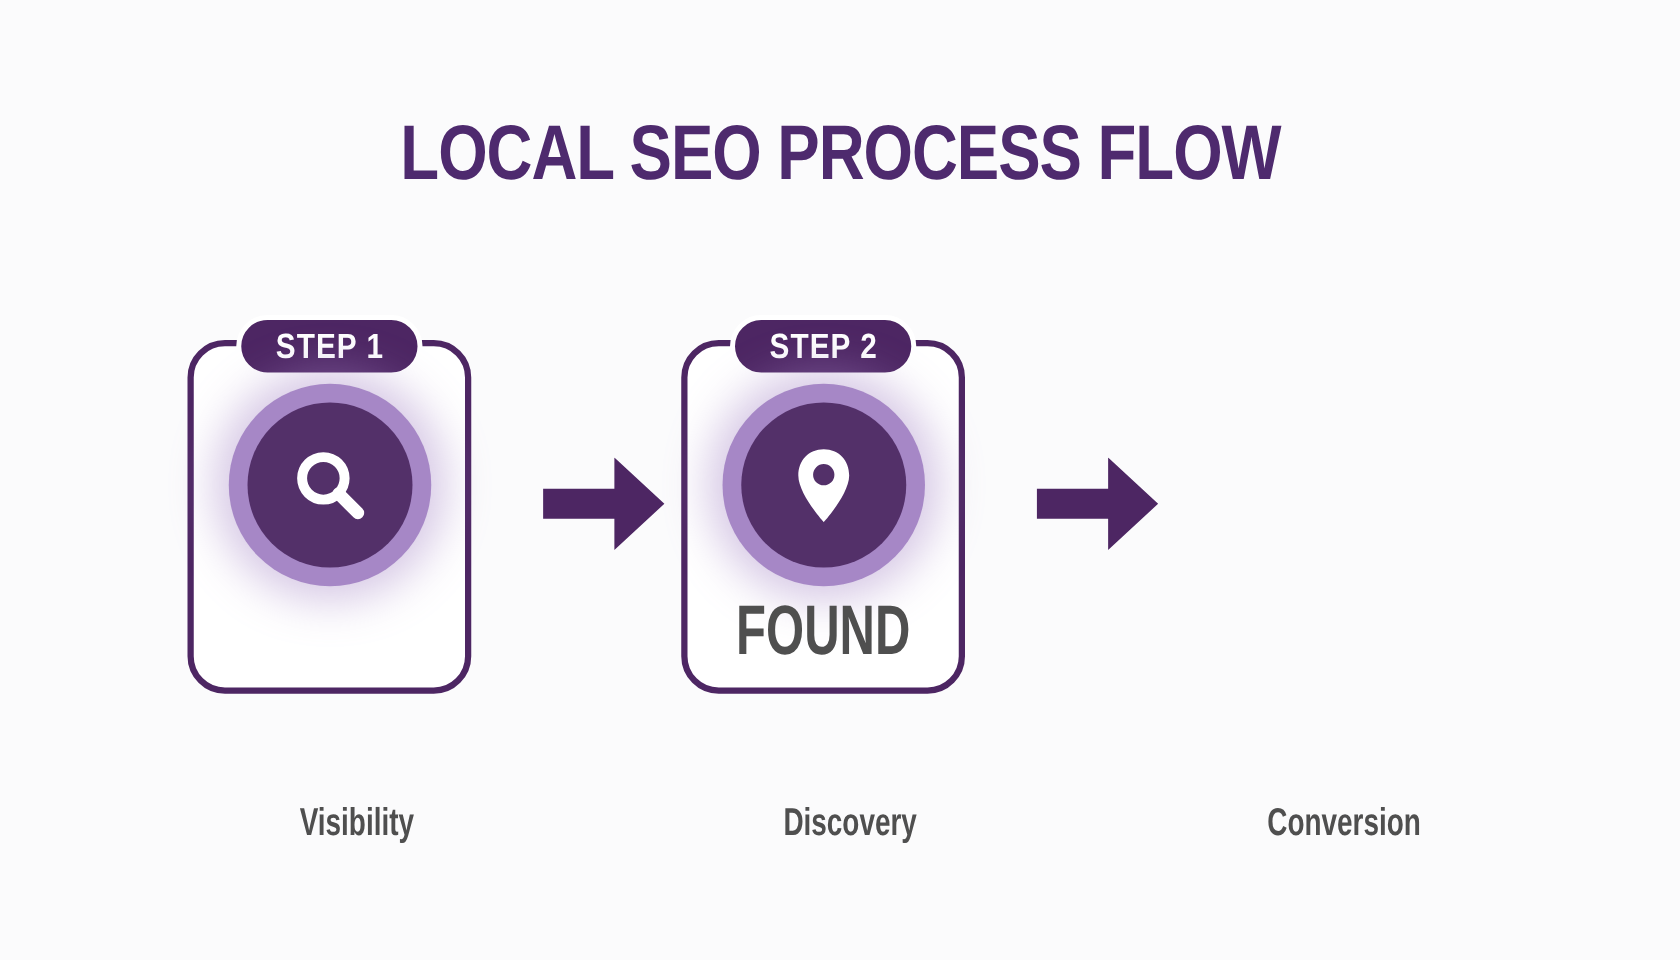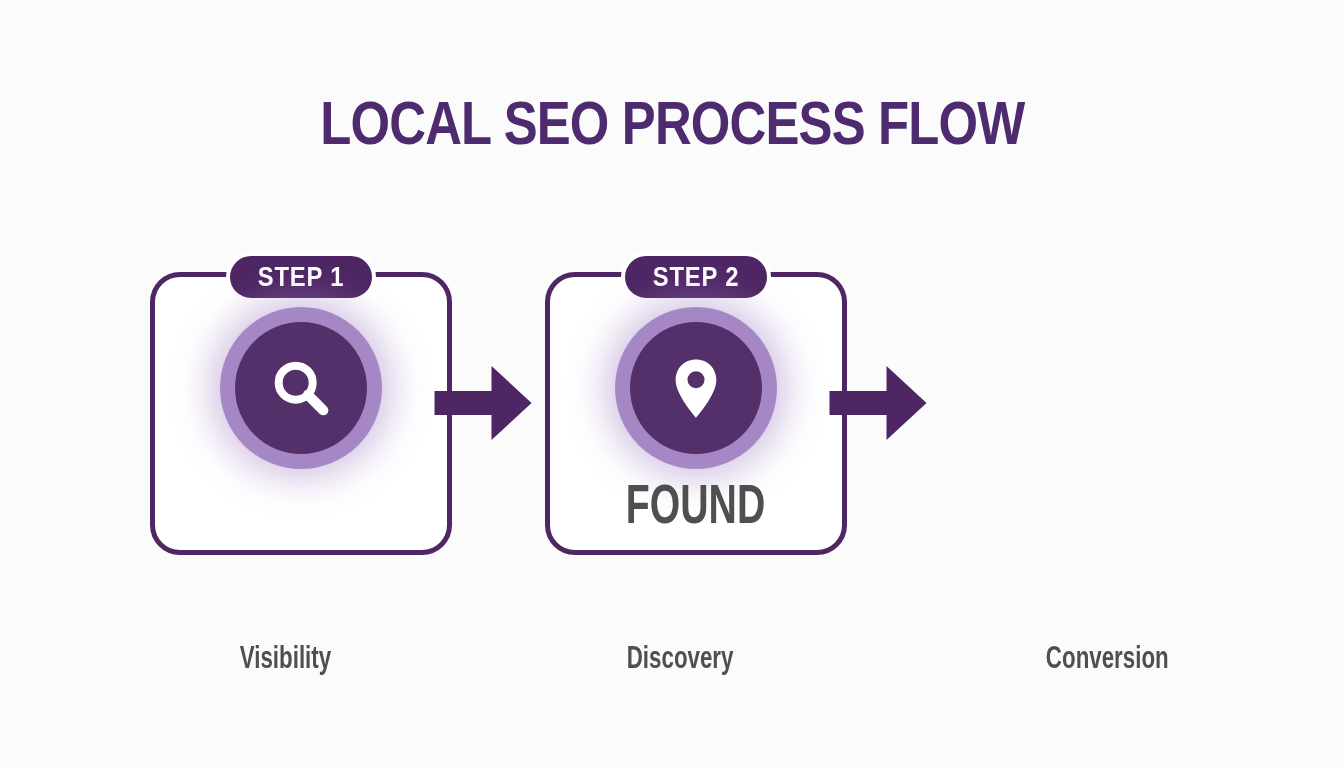--- a/index.html
+++ b/index.html
@@ -31,21 +31,21 @@
     font-weight: 700;
     line-height: 1;
     letter-spacing: -1px;
     color: var(--title-color, #4e2a6e);
   }
   .title .cond { --sx: 0.82; }
 
   .card {
     position: absolute;
     top: 272px;
-    width: 302px;
+    width: 227px;
     height: 283px;
     box-sizing: border-box;
     background: var(--card-bg, #ffffff);
     border: 5px solid var(--purple-dark, #4d2663);
     border-radius: 30px;
   }
   .card-1 { left: 150px; }
   .card-2 { left: 545px; }
   .card-3 { left: 940px; }
 
@@ -120,21 +120,21 @@
     top: 642px;
     width: 270px;
     text-align: center;
     font-size: 31px;
     font-weight: 700;
     line-height: 1;
     color: var(--gray-text, #4f4f4f);
   }
   .caption-1 { left: 150px; }
   .caption-2 { left: 545px; }
-  .caption-3 { left: 972px; text-decoration: underline; }
+  .caption-3 { left: 940px; text-decoration: underline; }
   .caption .cond { --sx: 0.72; }
 </style>
 </head>
 <body>
 
 <div class="canvas">
 
   <h1 class="title">
     <span class="cond">LOCAL SEO PROCESS FLOW</span>
   </h1>

